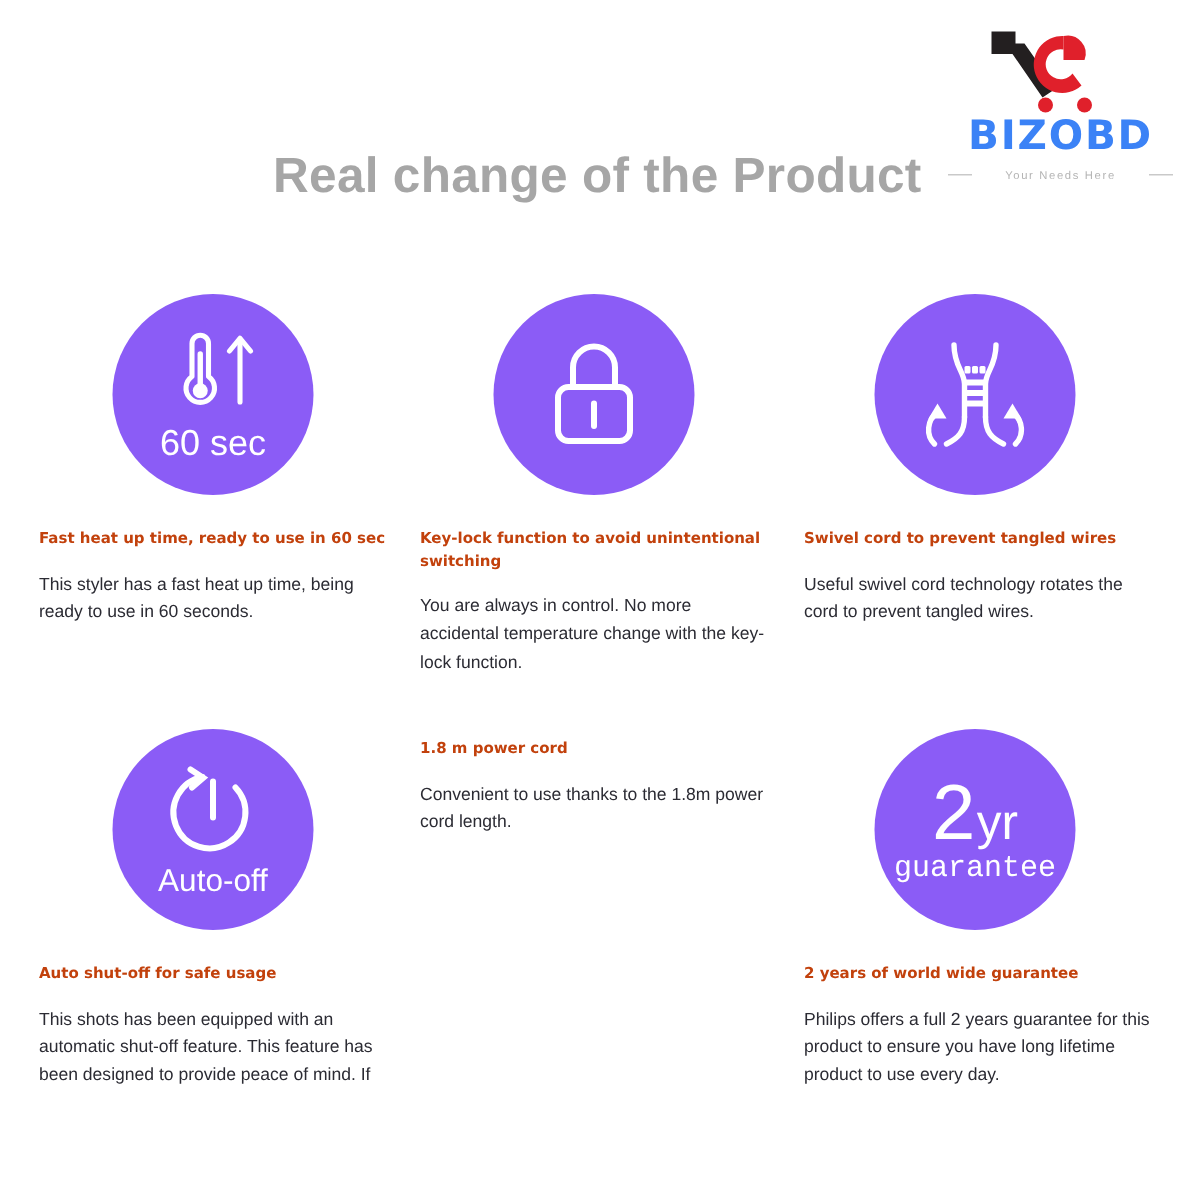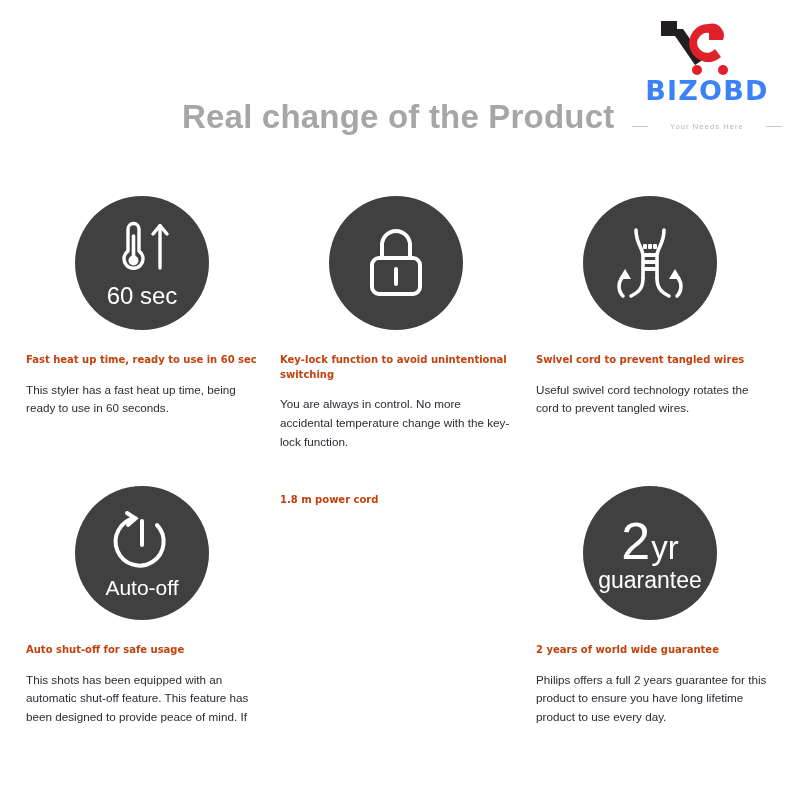--- a/index.html
+++ b/index.html
@@ -36,21 +36,21 @@
     letter-spacing: 1.2px;
     color: #3b82f6;
     line-height: 1;
     margin-top: 1px;
   }
   .logo-tag-row {
     display: flex;
     align-items: center;
     justify-content: center;
     gap: 22px;
-    margin-top: 18px;
+    margin-top: 8px;
   }
   .logo-rule {
     height: 1px;
     width: 20px;
     background: #c9c9c9;
   }
   .logo-tagline {
     font-size: 7.5px;
     letter-spacing: 1.1px;
     color: #b4b4b4;
@@ -89,21 +89,21 @@
     height: 150px;
     display: flex;
     align-items: flex-start;
     justify-content: center;
     padding-left: 4px;
   }
   .badge {
     width: 134px;
     height: 134px;
     border-radius: 50%;
-    background: #404040;
+    background: #8b5cf6;
     position: relative;
     display: flex;
     flex-direction: column;
     align-items: center;
     justify-content: center;
   }
   .badge svg { display: block; }
   .badge-caption {
     color: #ffffff;
     font-family: "Liberation Sans", sans-serif;
@@ -118,23 +118,24 @@
     display: flex;
     align-items: baseline;
     justify-content: center;
     color: #ffffff;
     line-height: 1;
   }
   .yr-num { font-size: 52px; font-weight: 400; letter-spacing: -1px; }
   .yr-unit { font-size: 33px; font-weight: 400; margin-left: 2px; }
   .yr-word {
     color: #ffffff;
-    font-size: 23px;
+    font-size: 20px;
     line-height: 1;
     margin-top: 2px;
+    font-family: Liberation Mono, monospace;
   }
 
   .feature-title {
     font-family: "DejaVu Sans", sans-serif;
     font-weight: 700;
     font-size: 10px;
     line-height: 1.45;
     color: #c2410c;
     margin: 7px 0 0 6px;
   }
@@ -251,20 +252,21 @@
         </svg>
         <span class="badge-caption cap-autooff">Auto-off</span>
       </div>
     </div>
     <div class="feature-title">Auto shut-off for safe usage</div>
     <div class="feature-body">This shots has been equipped with an automatic shut-off feature. This feature has been designed to provide peace of mind. If</div>
   </div>
 
   <div class="feature-cell col-2">
     <div class="feature-title">1.8 m power cord</div>
+    <div class="feature-body">Convenient to use thanks to the 1.8m power cord length.</div>
   </div>
 
   <div class="feature-cell col-3">
     <div class="badge-wrap">
       <div class="badge">
         <div class="badge-yr-top">
           <span class="yr-num">2</span>
           <span class="yr-unit">yr</span>
         </div>
         <div class="yr-word">guarantee</div>

